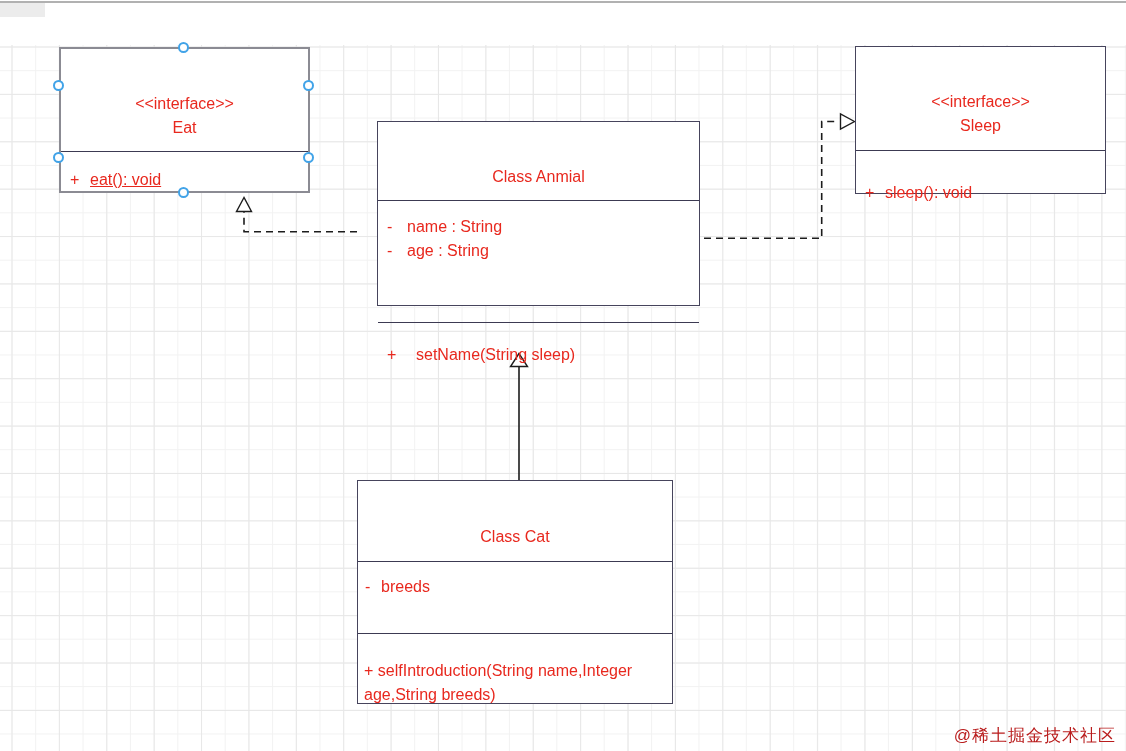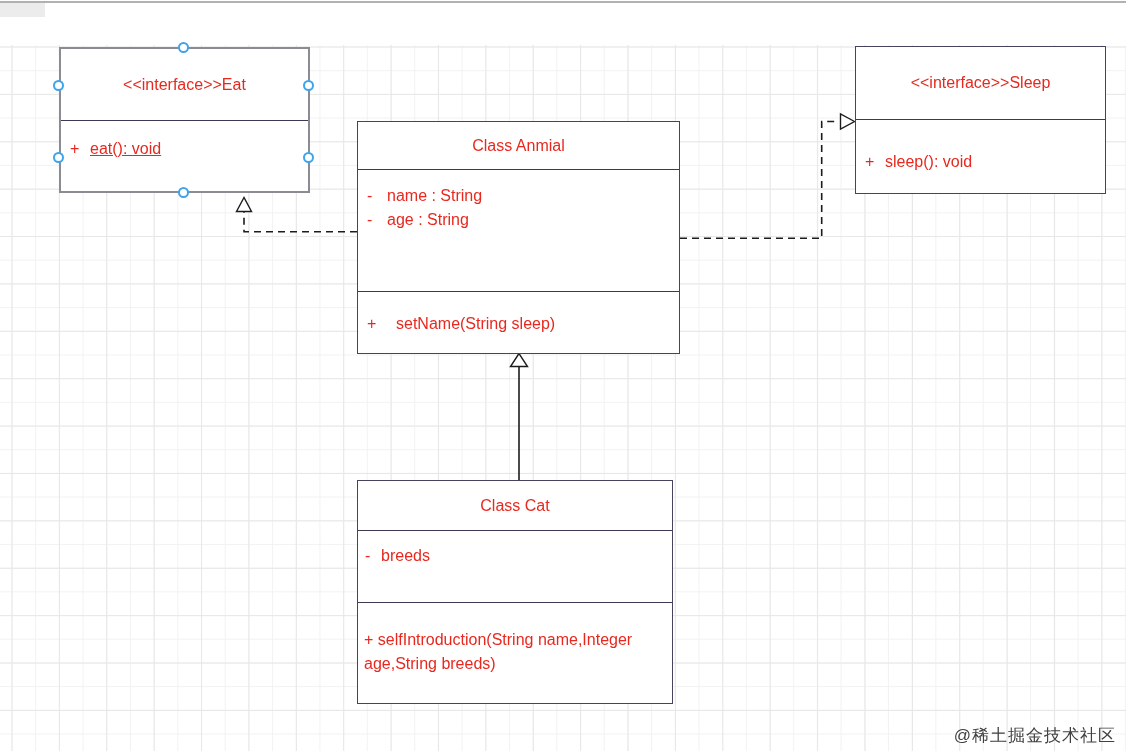--- a/index.html
+++ b/index.html
@@ -23,33 +23,33 @@
     background-position: 11.5px 1.5px;
   }
 
   svg.wires { position:absolute; left:0; top:0; width:1126px; height:751px; pointer-events:none; }
 
   .uml-box { position:absolute; background:#fff; border:1.5px solid #46445c;
              color:#e8281e; font-size:16px; }
   .uml-box.selected { border:2px solid #8b8b93; }
   .sec { border-top:1.5px solid #3c3a52; }
   .sec:first-child { border-top:none; }
-  .title-sec { display:flex; justify-content:center;
-               align-items:center; text-align:center; line-height:24px; }
+  .title-sec { display:flex; flex-direction:column; justify-content:center;
+               align-items:center; text-align:center; line-height:24px;margin-top:31px; }
   .row { line-height:24px; white-space:nowrap; }
   .vis { display:inline-block; padding-left:9px; width:29px; }
   .vis.wide { width:38px; }
   .wrap-row { line-height:24px; padding:0 14px 0 6px; white-space:normal; }
   .methods-flex { display:flex; flex-direction:column; justify-content:center; }
 
   
   .handle { position:absolute; width:11px; height:11px; border-radius:50%;
             background:#fff; border:2px solid #41a3e8; }
 
-  .watermark { position:absolute; right:10px; bottom:4px; color:#404040;
+  .watermark { position:absolute; right:10px; bottom:4px; color:#b91c1c;
                font-size:17px; letter-spacing:1px; }
 </style>
 </head>
 <body>
 
 <div id="stage">
 
   <div class="grid-area"></div>
 
   <div class="top-band">
@@ -99,21 +99,21 @@
       <div>&lt;&lt;interface&gt;&gt;</div>
       <div>Sleep</div>
     </div>
     <div class="sec" style="height:73px; padding-top:30px;">
       <div class="row">
         <span class="vis">+</span><span>sleep(): void</span>
       </div>
     </div>
   </div>
 
-  <div class="uml-box" style="left:357px; top:121px; width:323px; height:233px;">
+  <div class="uml-box" style="left:377px; top:121px; width:323px; height:185px;">
     <div class="sec title-sec" style="height:47px;">
       <div>Class Anmial</div>
     </div>
     <div class="sec" style="height:122px; padding-top:14px;">
       <div class="row">
         <span class="vis">-</span><span>name : String</span>
       </div>
       <div class="row">
         <span class="vis">-</span><span>age : String</span>
       </div>

